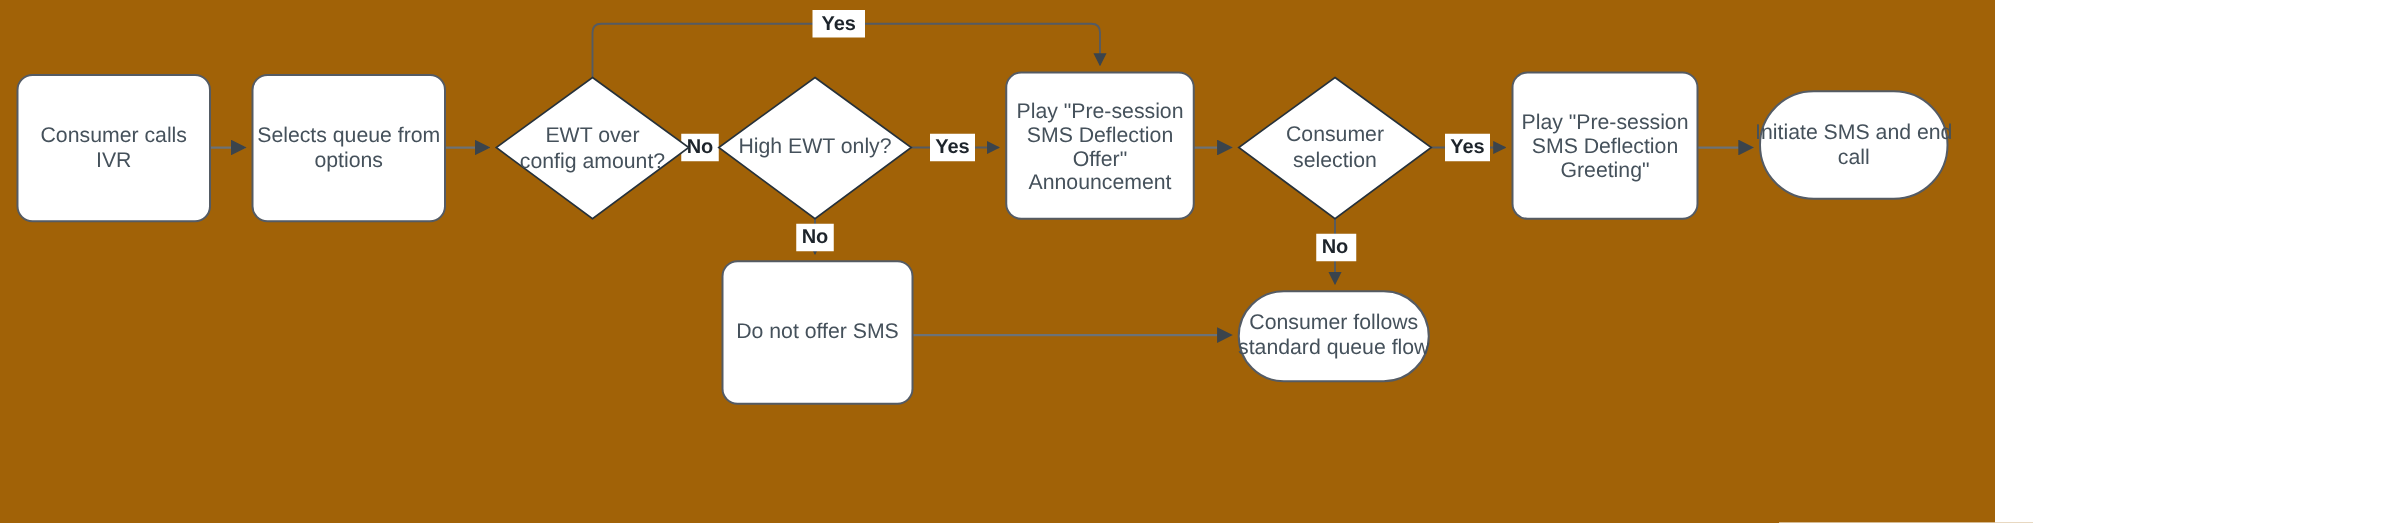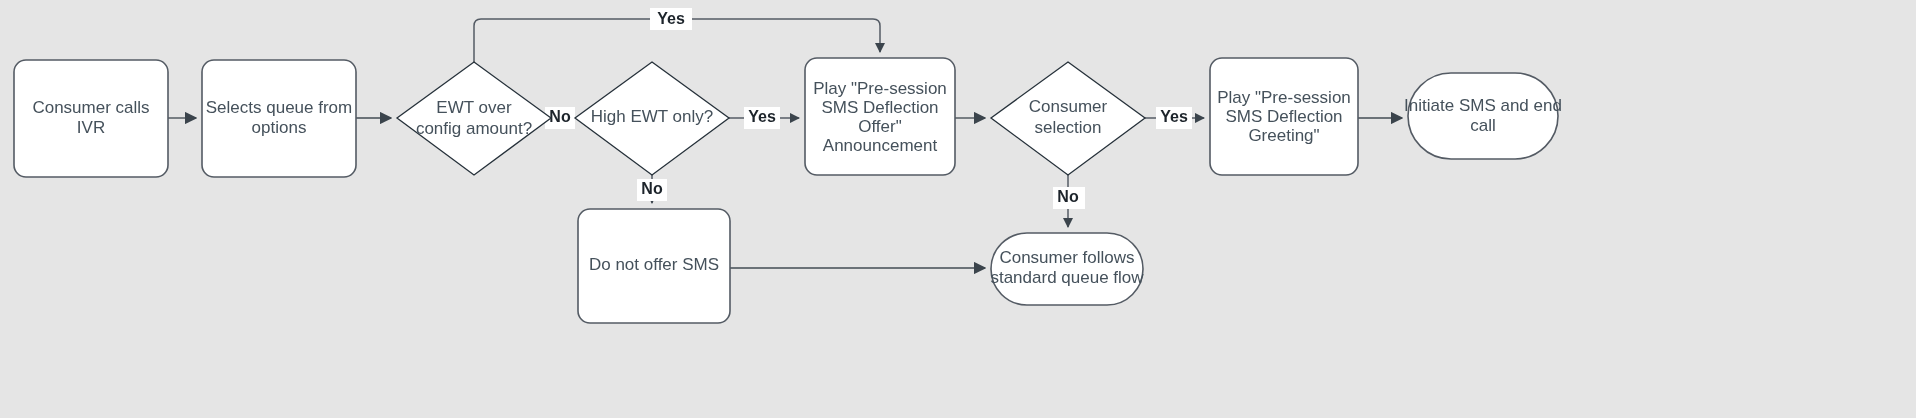--- a/index.html
+++ b/index.html
@@ -5,23 +5,23 @@
   html, body {
     margin: 0;
     padding: 0;
     background: #ffffff;
   }
   body {
     font-family: "Liberation Sans", sans-serif;
   }
   #canvas {
     position: relative;
-    width: 1916px;
+    width: 1596px;
     height: 418px;
-    background: #e5e5e5;
+    background: #a16207;
     overflow: hidden;
   }
   svg#flow {
     display: block;
     width: 1916px;
     height: 418px;
   }
   .node-shape {
     fill: #ffffff;
     stroke: #545b64;

